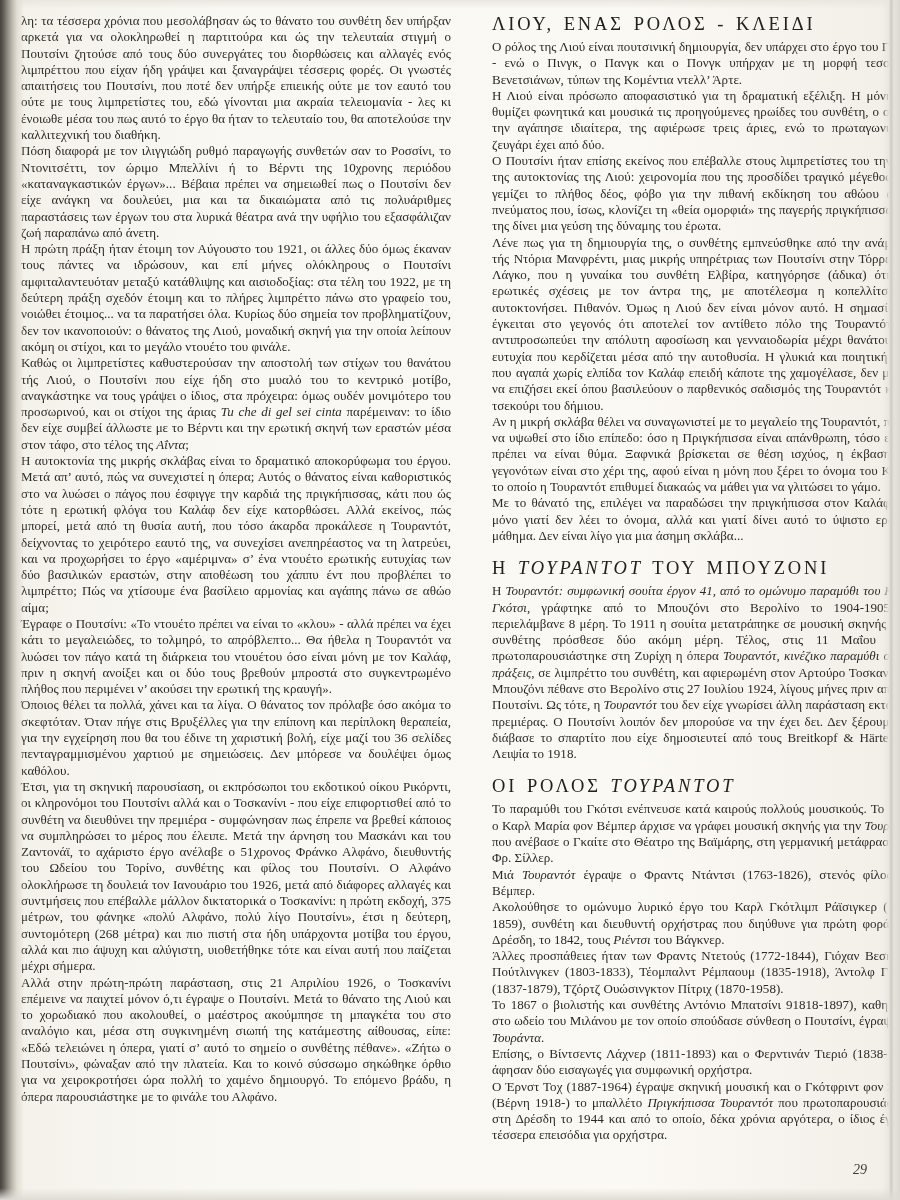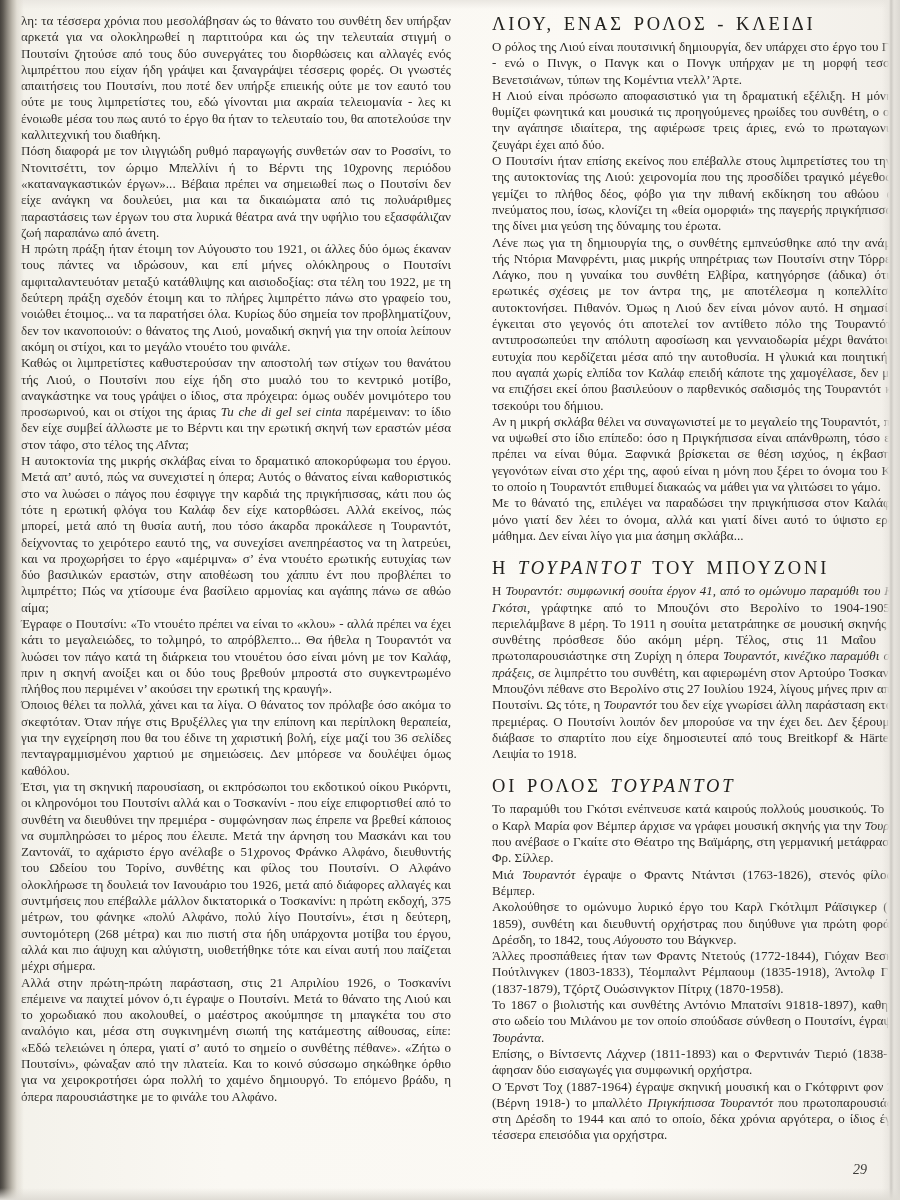--- a/index.html
+++ b/index.html
@@ -105,21 +105,21 @@
       <p class="para"><span>Η Λιού είναι πρόσωπο αποφασιστικό για τη δραματική εξέλιξη. Η μόνη που θυμίζει φωνητικά και μουσικά τις προηγούμενες ηρωίδες του συνθέτη, ο οποίος την αγάπησε ιδιαίτερα, της αφιέρωσε τρεις άριες, ενώ το πρωταγωνιστικό ζευγάρι έχει από δύο.</span></p>
       <p class="para"><span>Ο Πουτσίνι ήταν επίσης εκείνος που επέβαλλε στους λιμπρετίστες του την ιδέα της αυτοκτονίας της Λιού: χειρονομία που της προσδίδει τραγικό μέγεθος, που γεμίζει το πλήθος δέος, φόβο για την πιθανή εκδίκηση του αθώου αυτού πνεύματος που, ίσως, κλονίζει τη «θεία ομορφιά» της παγερής πριγκήπισσας και της δίνει μια γεύση της δύναμης του έρωτα.</span></p>
       <p class="para"><span>Λένε πως για τη δημιουργία της, ο συνθέτης εμπνεύσθηκε από την ανάμνηση τής Ντόρια Μανφρέντι, μιας μικρής υπηρέτριας των Πουτσίνι στην Τόρρε ντελ Λάγκο, που η γυναίκα του συνθέτη Ελβίρα, κατηγόρησε (άδικα) ότι είχε ερωτικές σχέσεις με τον άντρα της, με αποτέλεσμα η κοπελλίτσα να αυτοκτονήσει. Πιθανόν. Όμως η Λιού δεν είναι μόνον αυτό. Η σημασία της έγκειται στο γεγονός ότι αποτελεί τον αντίθετο πόλο της Τουραντότ, ότι αντιπροσωπεύει την απόλυτη αφοσίωση και γενναιοδωρία μέχρι θανάτου, την ευτυχία που κερδίζεται μέσα από την αυτοθυσία. Η γλυκιά και ποιητική Λιού που αγαπά χωρίς ελπίδα τον Καλάφ επειδή κάποτε της χαμογέλασε, δεν μπορεί να επιζήσει εκεί όπου βασιλεύουν ο παρθενικός σαδισμός της Τουραντότ και το τσεκούρι του δήμιου.</span></p>
       <p class="para"><span>Αν η μικρή σκλάβα θέλει να συναγωνιστεί με το μεγαλείο της Τουραντότ, πρέπει να υψωθεί στο ίδιο επίπεδο: όσο η Πριγκήπισσα είναι απάνθρωπη, τόσο εκείνη πρέπει να είναι θύμα. Ξαφνικά βρίσκεται σε θέση ισχύος, η έκβαση των γεγονότων είναι στο χέρι της, αφού είναι η μόνη που ξέρει το όνομα του Καλάφ το οποίο η Τουραντότ επιθυμεί διακαώς να μάθει για να γλιτώσει το γάμο.</span></p>
       <p class="para"><span>Με το θάνατό της, επιλέγει να παραδώσει την πριγκήπισσα στον Καλάφ. Όχι μόνο γιατί δεν λέει το όνομα, αλλά και γιατί δίνει αυτό το ύψιστο ερωτικό μάθημα. Δεν είναι λίγο για μια άσημη σκλάβα...</span></p>
       <h2 class="heading"><span>Η </span><em>ΤΟΥΡΑΝΤΟΤ</em><span> ΤΟΥ ΜΠΟΥΖΟΝΙ</span></h2>
       <p class="para"><span>Η </span><em>Τουραντότ: συμφωνική σουίτα έργον 41, από το ομώνυμο παραμύθι του Κάρλο Γκότσι</em><span>, γράφτηκε από το Μπουζόνι στο Βερολίνο το 1904-1905 και περιελάμβανε 8 μέρη. Το 1911 η σουίτα μετατράπηκε σε μουσική σκηνής και ο συνθέτης πρόσθεσε δύο ακόμη μέρη. Τέλος, στις 11 Μαΐου 1917, πρωτοπαρουσιάστηκε στη Ζυρίχη η όπερα </span><em>Τουραντότ, κινέζικο παραμύθι σε δύο πράξεις</em><span>, σε λιμπρέττο του συνθέτη, και αφιερωμένη στον Αρτούρο Τοσκανίνι. Ο Μπουζόνι πέθανε στο Βερολίνο στις 27 Ιουλίου 1924, λίγους μήνες πριν από τον Πουτσίνι. Ως τότε, η </span><em>Τουραντότ</em><span> του δεν είχε γνωρίσει άλλη παράσταση εκτός της πρεμιέρας. Ο Πουτσίνι λοιπόν δεν μπορούσε να την έχει δει. Δεν ξέρουμε εάν διάβασε το σπαρτίτο που είχε δημοσιευτεί από τους Breitkopf &amp; Härter στη Λειψία το 1918.</span></p>
       <h2 class="heading"><span>ΟΙ ΡΟΛΟΣ </span><em>ΤΟΥΡΑΝΤΟΤ</em></h2>
       <p class="para"><span>Το παραμύθι του Γκότσι ενέπνευσε κατά καιρούς πολλούς μουσικούς. Το 1809, ο Καρλ Μαρία φον Βέμπερ άρχισε να γράφει μουσική σκηνής για την </span><em>Τουραντότ</em><span> που ανέβασε ο Γκαίτε στο Θέατρο της Βαϊμάρης, στη γερμανική μετάφραση του Φρ. Σίλλερ.</span></p>
       <p class="para"><span>Μιά </span><em>Τουραντότ</em><span> έγραψε ο Φραντς Ντάντσι (1763-1826), στενός φίλος του Βέμπερ.</span></p>
-      <p class="para"><span>Ακολούθησε το ομώνυμο λυρικό έργο του Καρλ Γκότλιμπ Ράϊσιγκερ (1798-1859), συνθέτη και διευθυντή ορχήστρας που διηύθυνε για πρώτη φορά, στη Δρέσδη, το 1842, τους </span><em>Αύγουστο</em><span> του Βάγκνερ.</span></p>
+      <p class="para"><span>Ακολούθησε το ομώνυμο λυρικό έργο του Καρλ Γκότλιμπ Ράϊσιγκερ (1798-1859), συνθέτη και διευθυντή ορχήστρας που διηύθυνε για πρώτη φορά, στη Δρέσδη, το 1842, τους </span><em>Ριέντσι</em><span> του Βάγκνερ.</span></p>
       <p class="para"><span>Άλλες προσπάθειες ήταν των Φραντς Ντετούς (1772-1844), Γιόχαν Βεσκ φον Πούτλινγκεν (1803-1833), Τέομπαλντ Ρέμπαουμ (1835-1918), Άντολφ Γένσεν (1837-1879), Τζόρτζ Ουώσινγκτον Πίτριχ (1870-1958).</span></p>
       <p class="para"><span>Το 1867 ο βιολιστής και συνθέτης Αντόνιο Μπατσίνι 91818-1897), καθηγητής στο ωδείο του Μιλάνου με τον οποίο σπούδασε σύνθεση ο Πουτσίνι, έγραψε μια </span><em>Τουράντα</em><span>.</span></p>
       <p class="para"><span>Επίσης, ο Βίντσεντς Λάχνερ (1811-1893) και ο Φερντινάν Τιεριό (1838-1919) άφησαν δύο εισαγωγές για συμφωνική ορχήστρα.</span></p>
       <p class="para"><span>Ο Έρνστ Τοχ (1887-1964) έγραψε σκηνική μουσική και ο Γκότφριντ φον Άϊνεμ (Βέρνη 1918-) το μπαλλέτο </span><em>Πριγκήπισσα Τουραντότ</em><span> που πρωτοπαρουσιάστηκε στη Δρέσδη το 1944 και από το οποίο, δέκα χρόνια αργότερα, ο ίδιος έγραψε τέσσερα επεισόδια για ορχήστρα.</span></p>
     </div>
 
   <div class="page-number">29</div>
 </div>
 
 </body></html>

